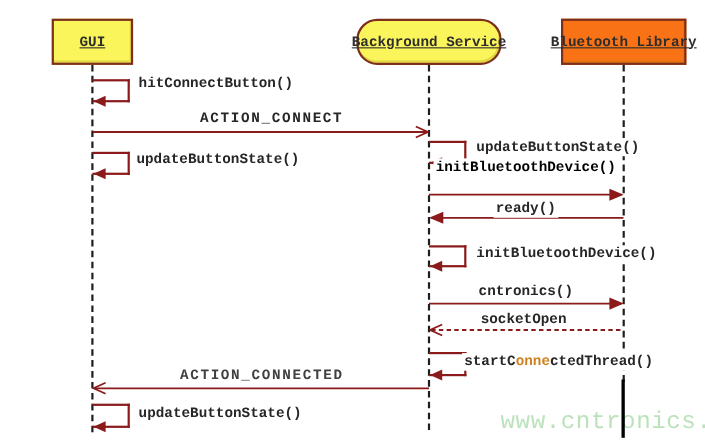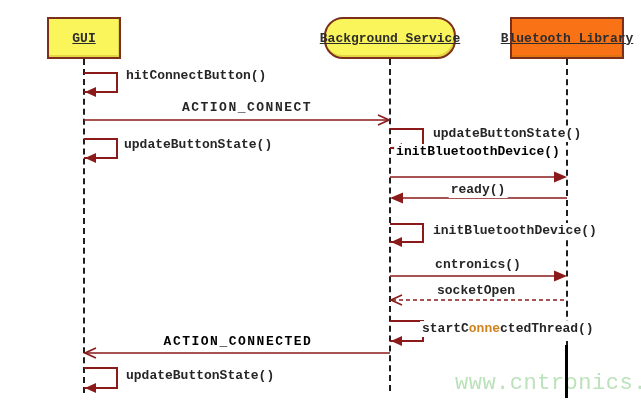--- a/index.html
+++ b/index.html
@@ -131,20 +131,20 @@
         <path d="M 12,2 L 1,7 L 12,12" fill="none" stroke="#8b1a1a" stroke-width="1.6"></path>
       </svg>
       <div class="msg-label centered" style="left: 476px; top: 283px; color: rgb(38, 38, 38);">socketOpen</div>
       <div class="self-loop" style="left: 390px; top: 320px; width: 34px; height: 22px; border-color: rgb(139, 26, 26);"></div>
       <div class="tri-left" style="left: 391px; top: 336px; border-right-color: rgb(139, 26, 26);"></div>
       <div class="msg-label" style="left: 420px; top: 321px; color: rgb(38, 38, 38);"><span>startC</span><span style="color: rgb(208, 130, 30);">onne</span><span>ctedThread()</span></div>
       <svg class="msg-svg" width="306" height="14" viewBox="0 0 306 14" style="left: 84px; top: 346px;">
         <line x1="2" x2="306" y1="7" y2="7" stroke="#8b1a1a" stroke-width="1.6"></line>
         <path d="M 12,2 L 1,7 L 12,12" fill="none" stroke="#8b1a1a" stroke-width="1.6"></path>
       </svg>
-      <div class="msg-label centered" style="left: 238px; top: 334px; color: #000000; letter-spacing: 1.5px;">ACTION_CONNECTED</div>
+      <div class="msg-label centered" style="left: 238px; top: 334px; color: #404040; letter-spacing: 1.5px;">ACTION_CONNECTED</div>
       <div class="self-loop" style="left: 84px; top: 367px; width: 34px; height: 22px; border-color: rgb(139, 26, 26);"></div>
       <div class="tri-left" style="left: 85px; top: 383px; border-right-color: rgb(139, 26, 26);"></div>
       <div class="msg-label" style="left: 124px; top: 368px; color: rgb(38, 38, 38);">updateButtonState()</div>
     </div>
   <div class="watermark" id="watermark" style="left: 455px; top: 371px; color: rgb(188, 226, 187);">www.cntronics.com</div>
   <div class="black-line" id="black-line" style="left: 565px; top: 345px; width: 3px; height: 53px; background: rgb(0, 0, 0);"></div>
 </div>
 
 </body></html>

